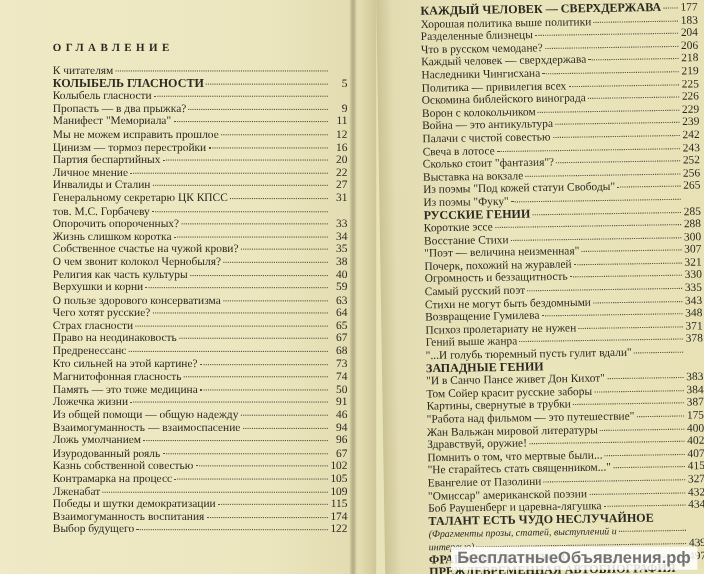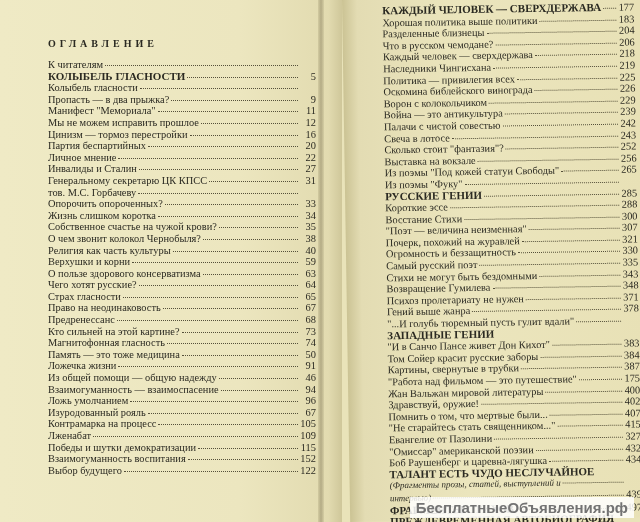--- a/index.html
+++ b/index.html
@@ -205,38 +205,43 @@
           <span class="label">Ложь умолчанием</span>
           <span class="dots"></span>
           <span class="num">96</span>
         </div>
         <div class="entry item">
           <span class="label">Изуродованный рояль</span>
           <span class="dots"></span>
           <span class="num">67</span>
         </div>
         <div class="entry item">
+          <span class="label">Казнь собственной совестью</span>
+          <span class="dots"></span>
+          <span class="num">102</span>
+        </div>
+        <div class="entry item">
           <span class="label">Контрамарка на процесс</span>
           <span class="dots"></span>
           <span class="num">105</span>
         </div>
         <div class="entry item">
           <span class="label">Лженабат</span>
           <span class="dots"></span>
           <span class="num">109</span>
         </div>
         <div class="entry item">
           <span class="label">Победы и шутки демократизации</span>
           <span class="dots"></span>
           <span class="num">115</span>
         </div>
         <div class="entry item">
           <span class="label">Взаимогуманность воспитания</span>
           <span class="dots"></span>
-          <span class="num">152</span>
+          <span class="num">174</span>
         </div>
         <div class="entry item">
           <span class="label">Выбор будущего</span>
           <span class="dots"></span>
           <span class="num">122</span>
         </div>
       </div>
   </div>
   <div class="page page-right">
     <div id="right-list">

